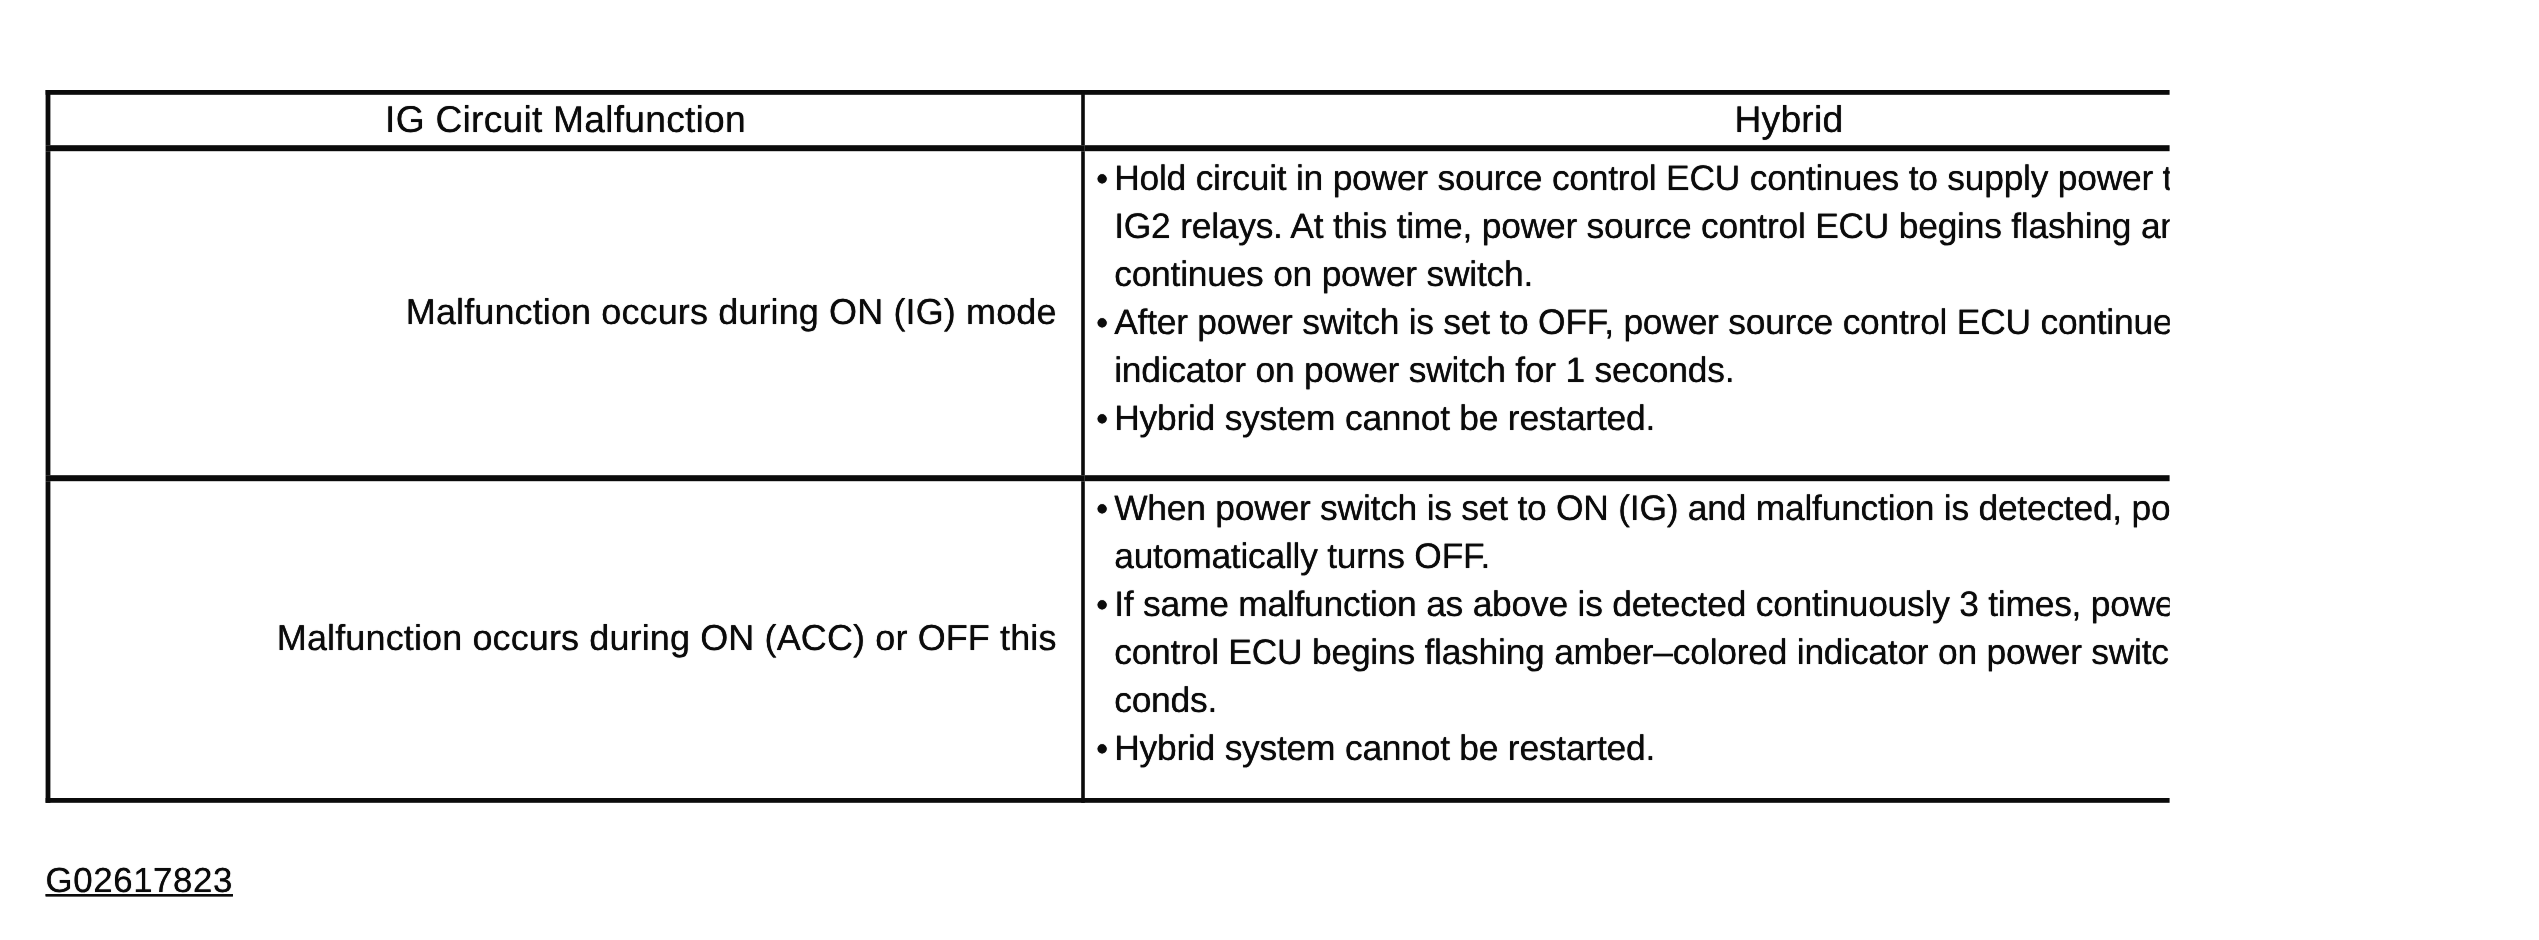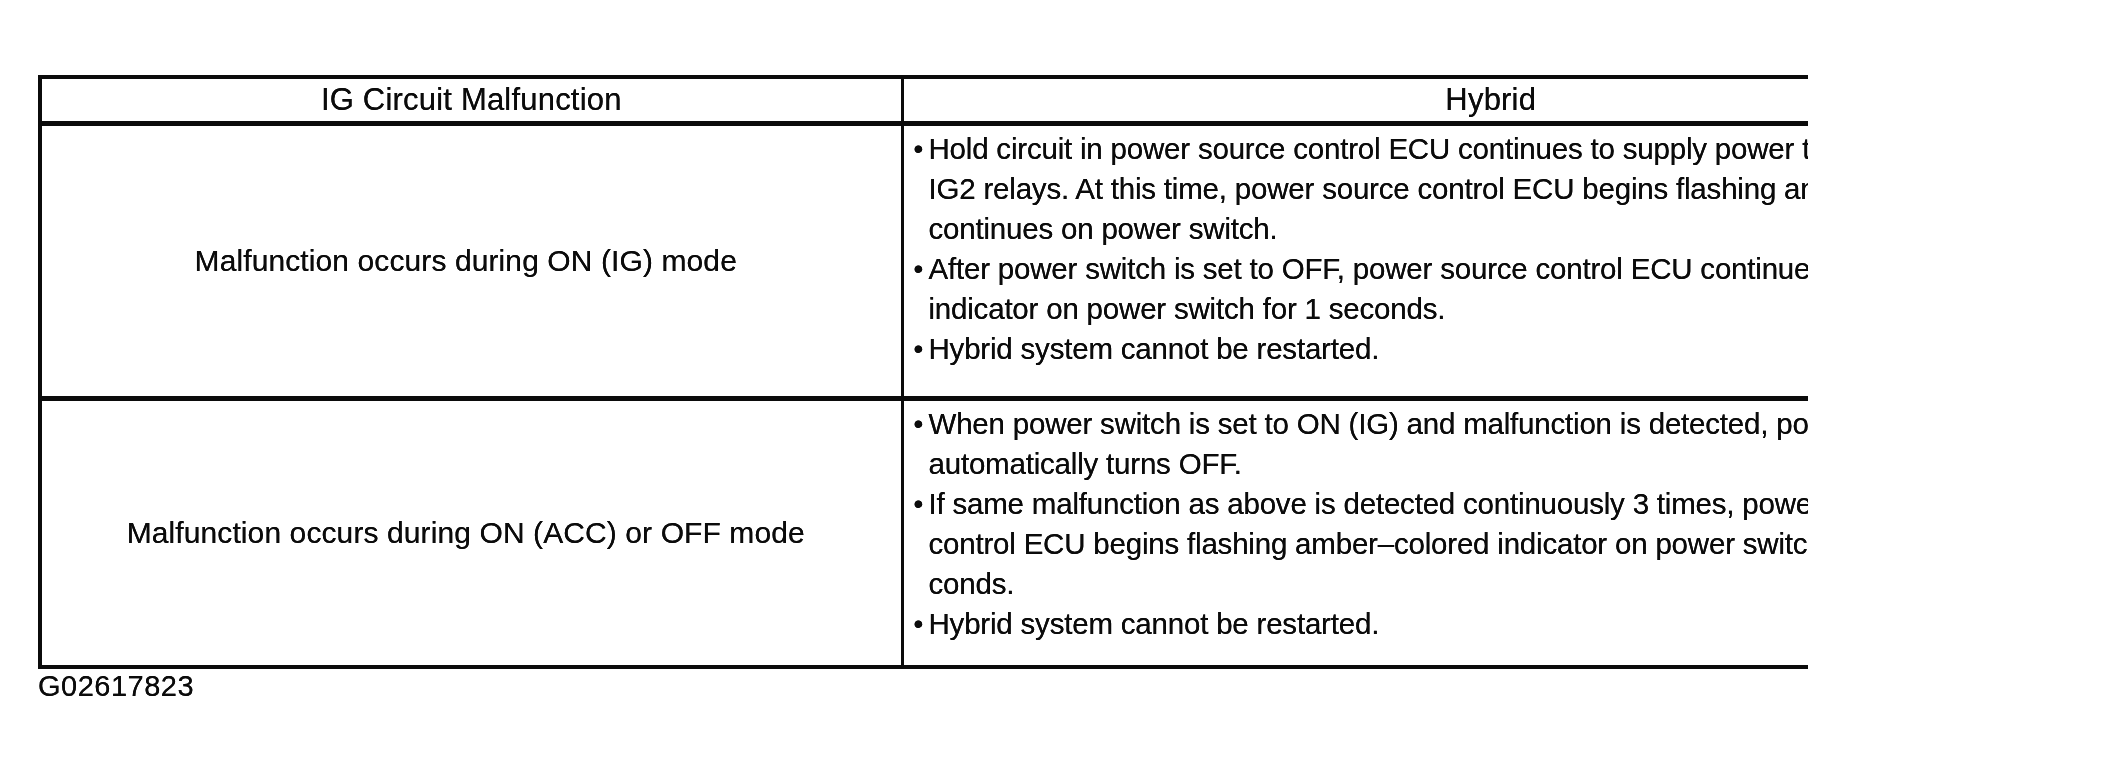--- a/index.html
+++ b/index.html
@@ -44,21 +44,21 @@
     text-align:center;
     vertical-align:middle;
     border-bottom-width:5px;
     letter-spacing:0.2px;
   }
   .mtable tbody tr.row-1 td{height:264px;}
   .mtable tbody tr.row-2 td{height:258px;}
   .mtable tbody tr.row-1 td{border-bottom-width:5px;}
   td.malfunction-cell{
     vertical-align:middle;
-    text-align:center;
+    text-align:right;
     padding-left:9px;
     padding-right:20px;
     font-size:30px;
     letter-spacing:0.1px;
   }
   td.details-cell{
     vertical-align:top;
     padding:3px 6px 3px 10px;
   }
   .bullet{
@@ -72,23 +72,24 @@
   }
   .bullet .btxt{
     white-space:pre-line;
     font-size:29.5px;
     line-height:40px;
     letter-spacing:-0.2px;
   }
   .figure-id{
     position:absolute;
     left:38px;
-    top:670px;
+    top:718px;
     font-size:29px;
     letter-spacing:0.5px;
+    text-decoration:underline;
   }
 </style>
 </head>
 <body>
 
 <div class="page">
 
   <table class="mtable">
     <colgroup>
       <col style="width:862px">
@@ -115,21 +116,21 @@
             <span class="btxt">After power switch is set to OFF, power source control ECU continues flashing
 indicator on power switch for 1 seconds.</span>
           </div>
           <div class="bullet">
             <span class="dot">•</span>
             <span class="btxt">Hybrid system cannot be restarted.</span>
           </div>
         </td>
       </tr>
       <tr class="row-2">
-        <td class="malfunction-cell">Malfunction occurs during ON (ACC) or OFF mode</td>
+        <td class="malfunction-cell">Malfunction occurs during ON (ACC) or OFF this</td>
         <td class="details-cell">
           <div class="bullet">
             <span class="dot">•</span>
             <span class="btxt">When power switch is set to ON (IG) and malfunction is detected, power switch
 automatically turns OFF.</span>
           </div>
           <div class="bullet">
             <span class="dot">•</span>
             <span class="btxt">If same malfunction as above is detected continuously 3 times, power source
 control ECU begins flashing amber–colored indicator on power switch for 13 se-

